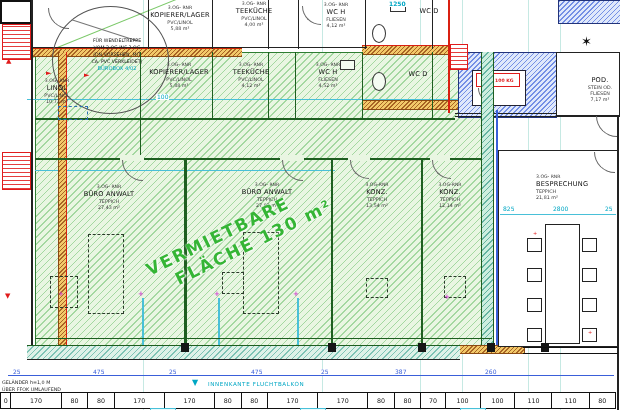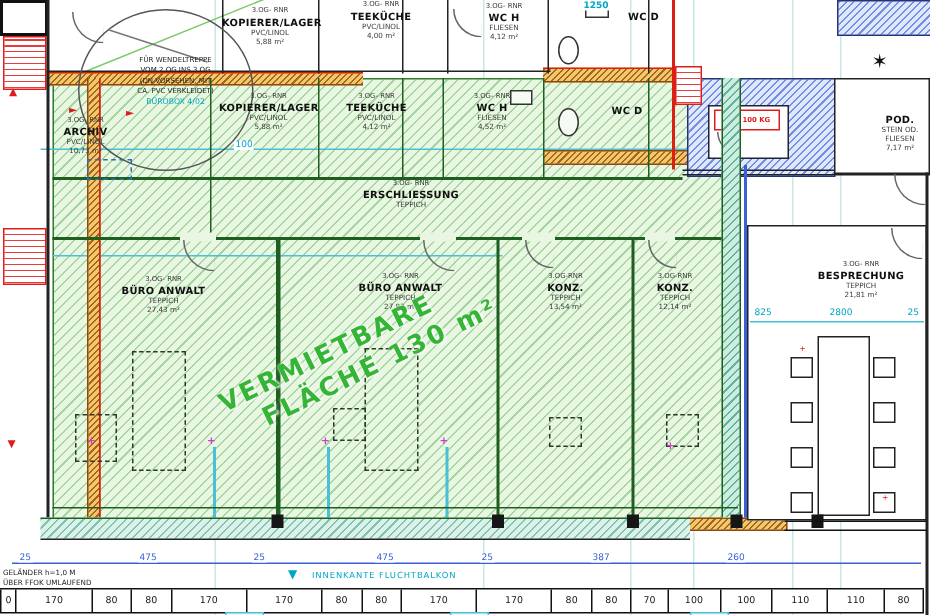--- a/index.html
+++ b/index.html
@@ -16,21 +16,21 @@
   .vline{position:absolute;width:1px;background:#222;}
   .hline{position:absolute;height:1px;background:#222;}
   .gridv{position:absolute;width:1px;background:#a8ddd4;opacity:.65;}
   .cyanline{position:absolute;background:#49c0d8;}
   .blueline{position:absolute;background:#3a5fd9;}
   .redline{position:absolute;background:#d92011;}
   .greenwall{background:#1e5e20;}
   
   .room-label{position:absolute;text-align:center;line-height:1.3;color:#1c1c1c;}
   .room-label .rl-prefix{font-size:4.6px;color:#3a3a3a;}
-  .room-label .rl-name{font-size:6.6px;font-weight:bold;color:#101010;letter-spacing:.2px;}
+  .room-label .rl-name{font-size:6.6px;font-weight:normal;color:#101010;letter-spacing:.2px;}
   .room-label .rl-material{font-size:4.8px;color:#3a3a3a;}
   .room-label .rl-area{font-size:4.8px;color:#3a3a3a;}
   .dim{position:absolute;font-size:6px;line-height:1;color:#3a5fd9;background:#fff;padding:0 1px;}
   .cyantext{color:#00a7c4;}
   .note{position:absolute;font-size:4.7px;line-height:1.5;color:#222;}
   .desk{position:absolute;border:1px dashed #2a3a2a;}
   .arc{position:absolute;border-left:1px solid #666;border-bottom:1px solid #666;border-bottom-left-radius:100%;}
   .chair{position:absolute;width:13px;height:12px;border:1.3px solid #222;background:#fff;}
   .colsq{position:absolute;width:8px;height:9px;background:#161616;}
   .redglyph{position:absolute;color:#e01b1b;font-size:7px;line-height:1;}
@@ -157,21 +157,21 @@
   <div class="arc" style="left:122px;top:160px;width:20px;height:20px"></div>
   <div class="arc" style="left:282px;top:160px;width:20px;height:20px"></div>
   <div class="arc" style="left:350px;top:160px;width:18px;height:18px"></div>
   <div class="arc" style="left:432px;top:160px;width:18px;height:18px"></div>
 
   <div class="abs" style="left:372px;top:72px;width:12px;height:17px;border:1px solid #333;border-radius:50%;background:#f4fbf2"></div>
   <div class="abs" style="left:340px;top:60px;width:13px;height:8px;border:1px solid #333;background:#f4fbf2"></div>
 
   <div class="room-label" style="left:36px;top:78px;width:42px">
       <div class="rl-prefix">3.OG- RNR</div>
-      <div class="rl-name">ARCHIV</div>
+      <div class="rl-name">LINOL</div>
       <div class="rl-material">PVC/LINOL</div>
       <div class="rl-area">10,73 m²</div>
     </div>
   <div class="room-label" style="left:146px;top:62px;width:66px">
       <div class="rl-prefix">3.OG- RNR</div>
       <div class="rl-name">KOPIERER/LAGER</div>
       <div class="rl-material">PVC/LINOL</div>
       <div class="rl-area">5,88 m²</div>
     </div>
   <div class="room-label" style="left:222px;top:62px;width:58px">
@@ -181,25 +181,20 @@
       <div class="rl-area">4,12 m²</div>
     </div>
   <div class="room-label" style="left:306px;top:62px;width:44px">
       <div class="rl-prefix">3.OG- RNR</div>
       <div class="rl-name">WC H</div>
       <div class="rl-material">FLIESEN</div>
       <div class="rl-area">4,52 m²</div>
     </div>
   <div class="room-label" style="left:404px;top:70px;width:28px">
       <div class="rl-name">WC D</div>
-    </div>
-  <div class="room-label" style="left:238px;top:120px;width:72px">
-      <div class="rl-prefix">3.OG- RNR</div>
-      <div class="rl-name">ERSCHLIESSUNG</div>
-      <div class="rl-material">TEPPICH</div>
     </div>
   <div class="room-label" style="left:76px;top:184px;width:66px">
       <div class="rl-prefix">3.OG- RNR</div>
       <div class="rl-name">BÜRO ANWALT</div>
       <div class="rl-material">TEPPICH</div>
       <div class="rl-area">27,43 m²</div>
     </div>
   <div class="room-label" style="left:234px;top:182px;width:66px">
       <div class="rl-prefix">3.OG- RNR</div>
       <div class="rl-name">BÜRO ANWALT</div>
@@ -233,21 +228,21 @@
   <div class="magenta" style="left:293px;top:291px">+</div>
   <div class="magenta" style="left:444px;top:294px">+</div>
 
   <div class="banner">
     <div>VERMIETBARE</div>
     <div style="margin-left:22px">FLÄCHE 130 m²</div>
   </div>
 
   <div class="abs" style="left:498px;top:150px;width:118px;height:195px;border:1px solid #222;background:#fff"></div>
   <div class="arc" style="left:594px;top:152px;width:20px;height:20px"></div>
-  <div class="room-label" style="left:536px;top:174px;width:76px;text-align:center">
+  <div class="room-label" style="left:536px;top:174px;width:76px;text-align:left">
       <div class="rl-prefix">3.OG- RNR</div>
       <div class="rl-name">BESPRECHUNG</div>
       <div class="rl-material">TEPPICH</div>
       <div class="rl-area">21,81 m²</div>
     </div>
   <div class="cyanline" style="left:500px;top:214px;width:116px;height:1px"></div>
   <div class="dim cyantext" style="left:502px;top:206px">825</div>
   <div class="dim cyantext" style="left:552px;top:206px">2800</div>
   <div class="dim cyantext" style="left:604px;top:206px">25</div>
   <div class="abs" style="left:545px;top:224px;width:33px;height:118px;border:1.5px solid #222;background:#fff"></div>

